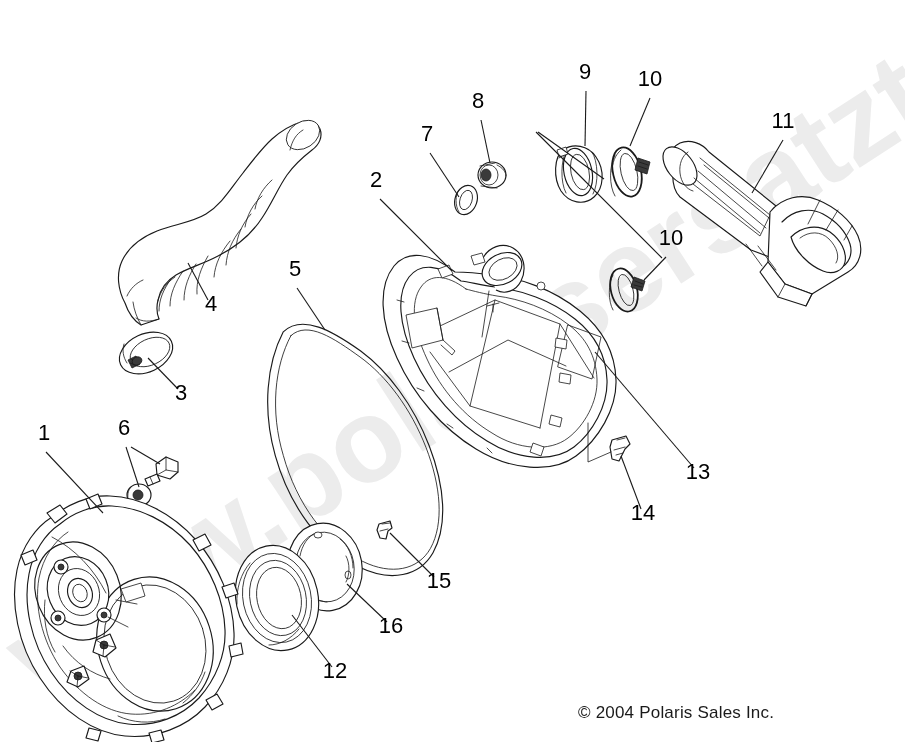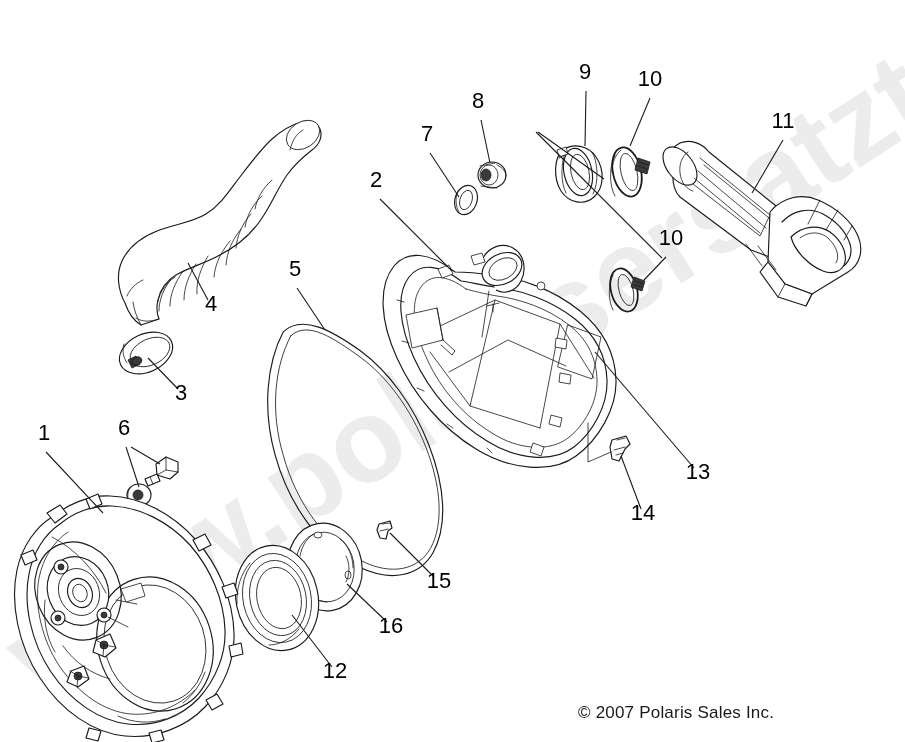--- a/index.html
+++ b/index.html
@@ -382,15 +382,15 @@
       <text class="lbl" x="671" y="245">10</text>
       <text class="lbl" x="783" y="128">11</text>
       <text class="lbl" x="335" y="678">12</text>
       <text class="lbl" x="698" y="479">13</text>
       <text class="lbl" x="643" y="520">14</text>
       <text class="lbl" x="439" y="588">15</text>
       <text class="lbl" x="391" y="633">16</text>
     </g>
   </svg>
 
-  <div class="copyright">© 2007 Polaris Sales Inc.</div>
+  <div class="copyright">© 2004 Polaris Sales Inc.</div>
 
 </div>
 
 </body></html>

